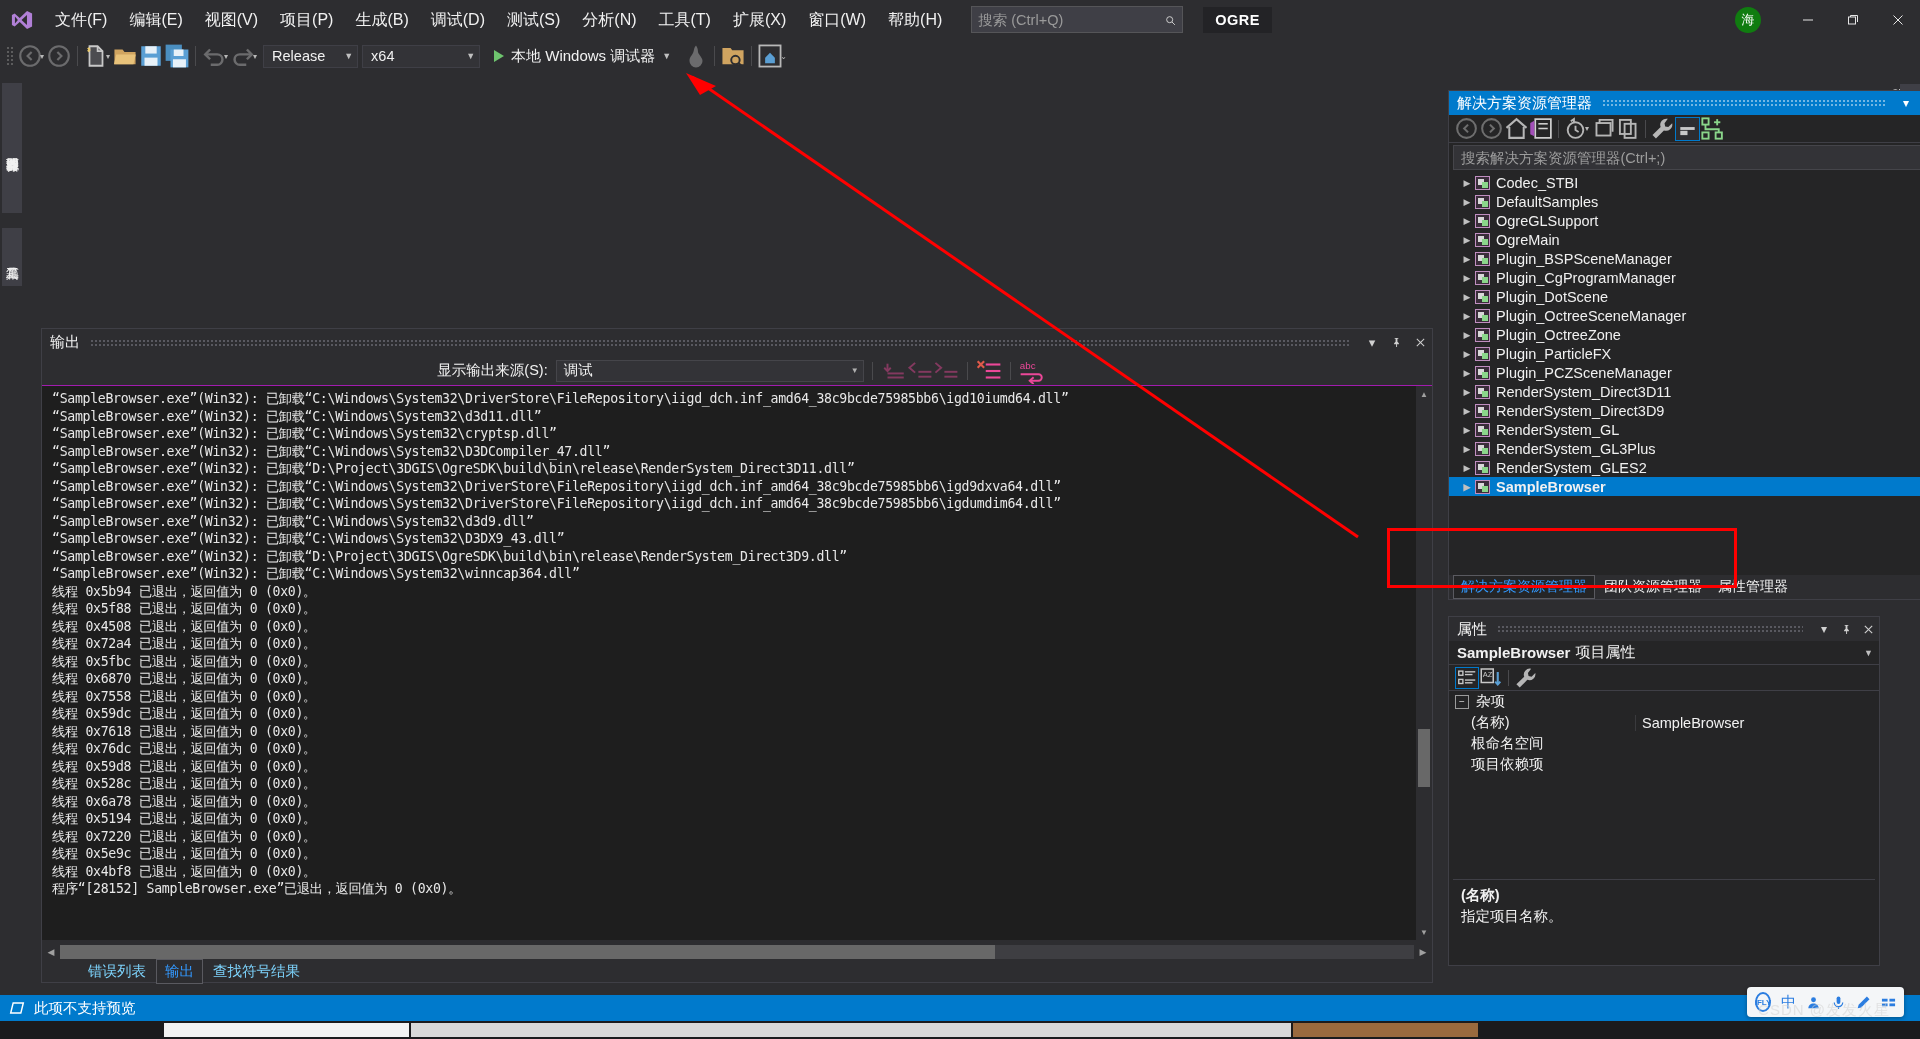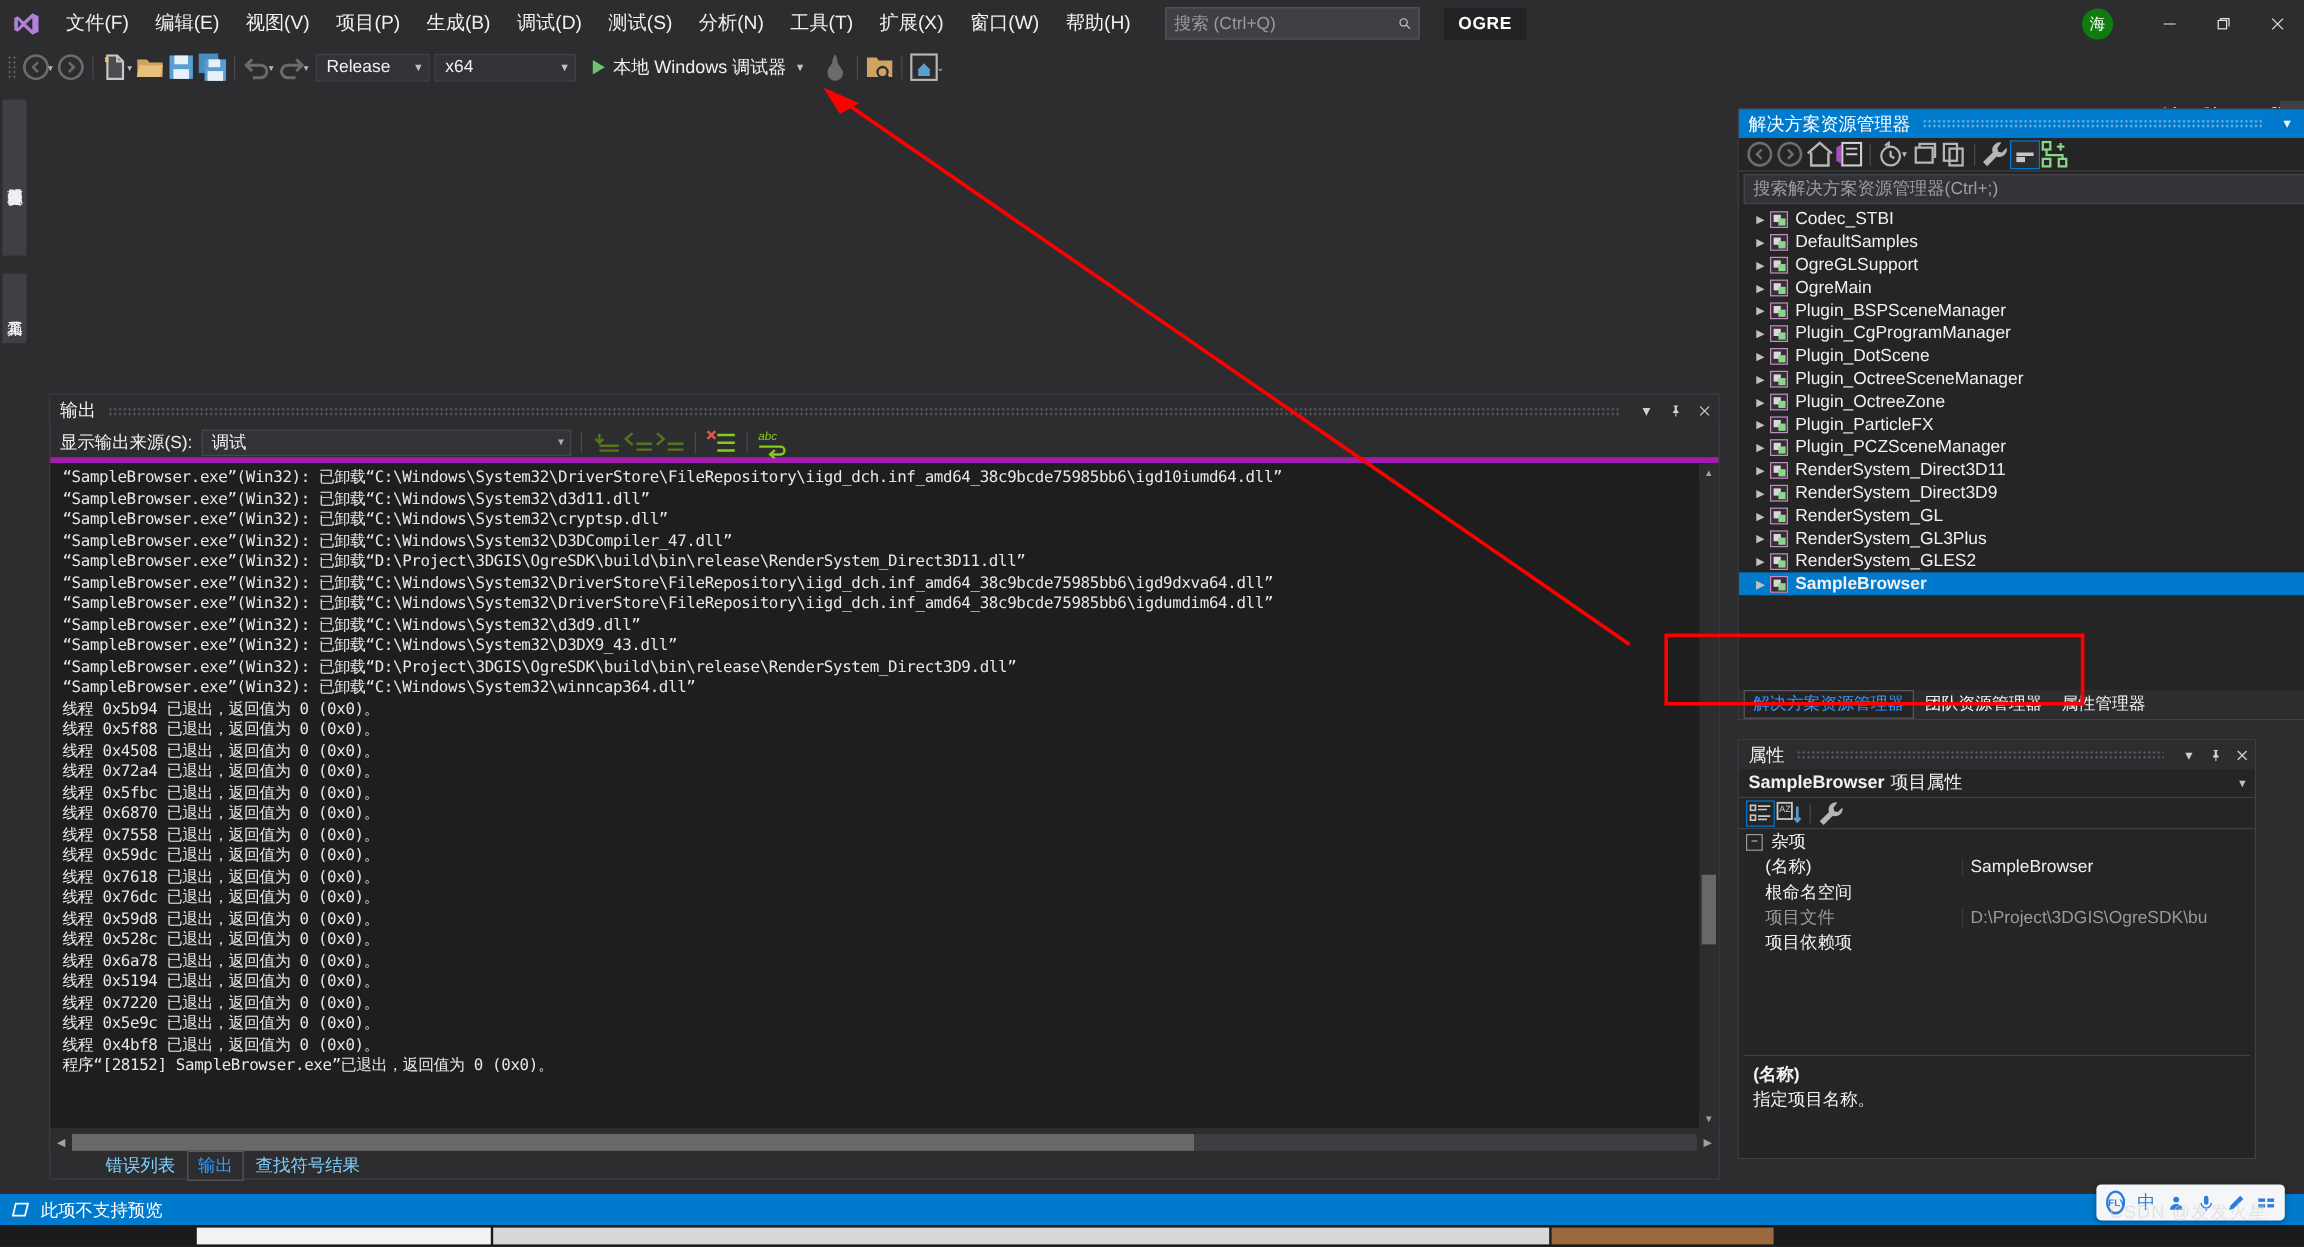--- a/index.html
+++ b/index.html
@@ -114,32 +114,33 @@
   .panel-title .dots {
     flex: 1; height: 8px; margin: 0 10px;
     background-image: radial-gradient(#595960 1px, transparent 1px);
     background-size: 4px 4px;
   }
   .panel-title .pbtn { width: 24px; height: 24px; display:flex; align-items:center;
     justify-content:center; color:#d0d0d0; font-size: 13px; }
 
   .output-toolbar {
     height: 30px; display: flex; align-items: center; padding-left: 8px;
-    border-bottom: 5px solid #a21caf;
+    border-bottom: 1px solid #a21caf;
+    justify-content: center;
   }
   .output-toolbar .lbl { font-size: 14.5px; color: #f1f1f1; margin-right: 8px; white-space: nowrap; }
   .src-combo {
     width: 308px; height: 22px; background: #333337; border: 1px solid #45454a;
     display: flex; align-items: center; padding: 0 4px 0 7px; font-size: 14.5px; color: #f1f1f1;
   }
   .src-combo .cv { flex: 1; }
   .src-combo .carr { font-size: 8px; color: #b0b0b0; }
   .ot-sep { width: 1px; height: 18px; background: #4a4a4d; margin: 0 8px; }
   .ot-btn { width: 26px; height: 24px; display:flex; align-items:center; justify-content:center;
-    color:#84cc16;font-style:italic; }
+    color:#ec4899; }
   .ot-btn.dim { opacity: .45; }
 
   .output-body {
     position: absolute; left: 0; top: 57px; right: 0; bottom: 42px;
     background: #1e1e1e; overflow: hidden;
   }
   .output-text {
     position: absolute; left: 10px; top: 4px; right: 18px;
     font-family: "DejaVu Sans Mono", "Liberation Mono", monospace;
     font-size: 13.2px; line-height: 17.5px; color: #e8e8e8;
@@ -863,24 +864,20 @@
 
     <div id="prop-rows">
         <div class="prop-row">
           <div class="k">(名称)</div>
           <div class="v">SampleBrowser</div>
         </div>
         <div class="prop-row alt">
           <div class="k">根命名空间</div>
           <div class="v"></div>
         </div>
-        <div class="prop-row">
-          <div class="k dimk">项目文件</div>
-          <div class="v dimv">D:\Project\3DGIS\OgreSDK\bu</div>
-        </div>
         <div class="prop-row alt">
           <div class="k">项目依赖项</div>
           <div class="v"></div>
         </div>
       </div>
 
     <div class="prop-desc">
       <div class="dt">(名称)</div>
       <div class="dd">指定项目名称。</div>
     </div>

